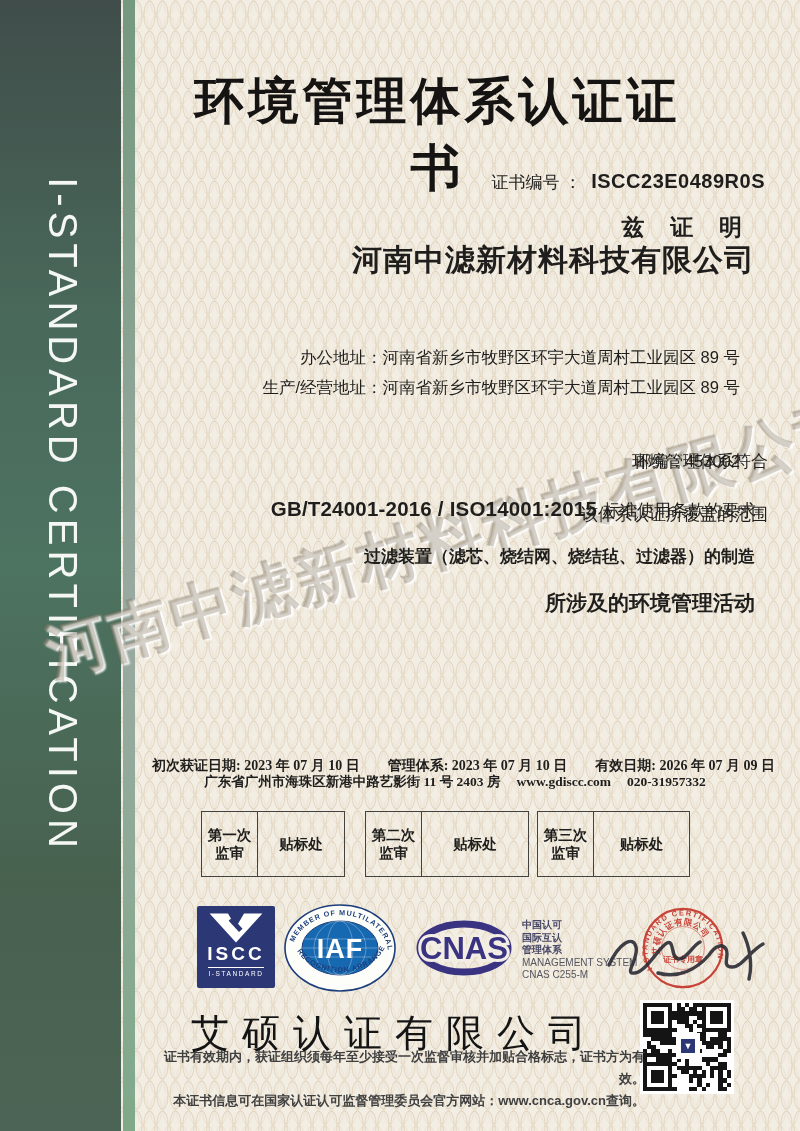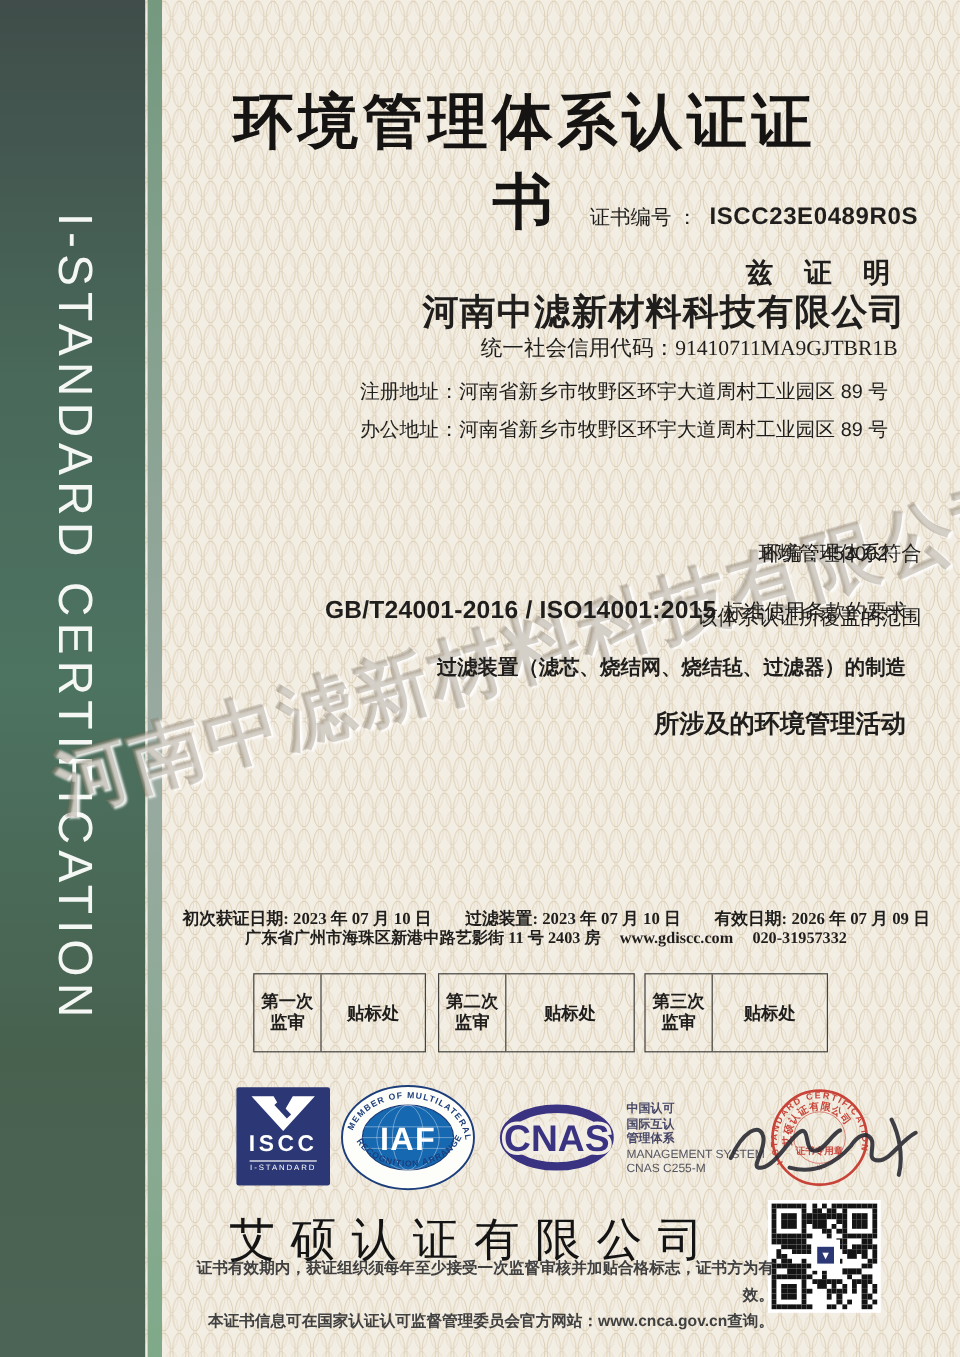--- a/index.html
+++ b/index.html
@@ -38,21 +38,21 @@
   .std2 b{font-size:20.5px;letter-spacing:0.2px;margin-right:6px;}
   .std3{top:503px;right:32px;font-size:17px;font-weight:500;}
   .scope1{top:545px;right:45px;font-size:17px;font-weight:800;}
   .scope2{top:589px;right:45px;font-size:21px;font-weight:800;}
   .dates{top:757px;left:152px;right:25px;display:flex;justify-content:space-between;
     font-family:"Liberation Serif",serif;font-size:14px;font-weight:600;}
   .issuer-line{top:773px;left:130px;right:20px;text-align:center;
     font-family:"Liberation Serif",serif;font-size:13.5px;font-weight:600;}
   .issuer-line span{margin:0 8px;}
   .audit-box{position:absolute;top:811px;height:64px;border:1.5px solid #43423e;display:flex;}
-  .ab1{left:211px;width:142px;} .ab2{left:365px;width:162px;} .ab3{left:537px;width:151px;}
+  .ab1{left:201px;width:142px;} .ab2{left:365px;width:162px;} .ab3{left:537px;width:151px;}
   .audit-stage{width:55px;border-right:1.5px solid #43423e;display:flex;flex-direction:column;
     align-items:center;justify-content:center;font-family:"Liberation Serif",serif;
     font-size:14.5px;font-weight:600;line-height:18px;}
   .audit-cell{flex:1;display:flex;align-items:center;justify-content:center;
     font-family:"Liberation Serif",serif;font-size:14.5px;font-weight:600;}
   
   .iscc{left:197px;top:906px;width:78px;height:82px;background:#2c3875;border-radius:2px;
     display:flex;flex-direction:column;align-items:center;color:#fff;}
   .iscc svg{margin-top:6px;}
   .iscc-name{font-size:19px;font-weight:800;letter-spacing:3px;line-height:20px;}
@@ -101,44 +101,43 @@
 
   <div class="content">
     <div class="abs title">环境管理体系认证证书</div>
 
     <div class="abs certno r">
       <span>证书编号 ：</span><b>ISCC23E0489R0S</b>
     </div>
 
     <div class="abs certify r">兹 证 明</div>
     <div class="abs company r">河南中滤新材料科技有限公司</div>
-    <div class="abs credit r">统一社会信用代码：91410711MA9GJTBR1B</div>
-
-    <div class="abs addr addr1 r">
-      <span>注册地址：</span><span>河南省新乡市牧野区环宇大道周村工业园区 89 号</span>
-    </div>
+
     <div class="abs addr addr2 r">
       <span>办公地址：</span><span>河南省新乡市牧野区环宇大道周村工业园区 89 号</span>
+    </div>
+    <div class="abs addr addr3 r">
+      <span>生产/经营地址：</span><span>河南省新乡市牧野区环宇大道周村工业园区 89 号</span>
     </div>
     <div class="abs postal r">
       <span>邮编：</span><span>453002</span>
     </div>
 
     <div class="abs std1 r">环境管理体系符合</div>
     <div class="abs std2 r">
       <b>GB/T24001-2016 / ISO14001:2015</b><span>标准使用条款的要求</span>
     </div>
     <div class="abs std3 r">该体系认证所覆盖的范围</div>
 
     <div class="abs scope1 r">过滤装置（滤芯、烧结网、烧结毡、过滤器）的制造</div>
     <div class="abs scope2 r">所涉及的环境管理活动</div>
 
     <div class="abs dates">
       <span><span>初次获证日期:</span> <span>2023 年 07 月 10 日</span></span>
-      <span><span>过滤装置:</span> <span>2023 年 07 月 10 日</span></span>
+      <span><span>管理体系:</span> <span>2023 年 07 月 10 日</span></span>
       <span><span>有效日期:</span> <span>2026 年 07 月 09 日</span></span>
     </div>
     <div class="abs issuer-line">
       <span>广东省广州市海珠区新港中路艺影街 11 号 2403 房</span><span>www.gdiscc.com</span><span>020-31957332</span>
     </div>
 
     <div class="audit-box ab1">
       <div class="audit-stage">
         <span>第一次</span>
           <span>监审</span>

